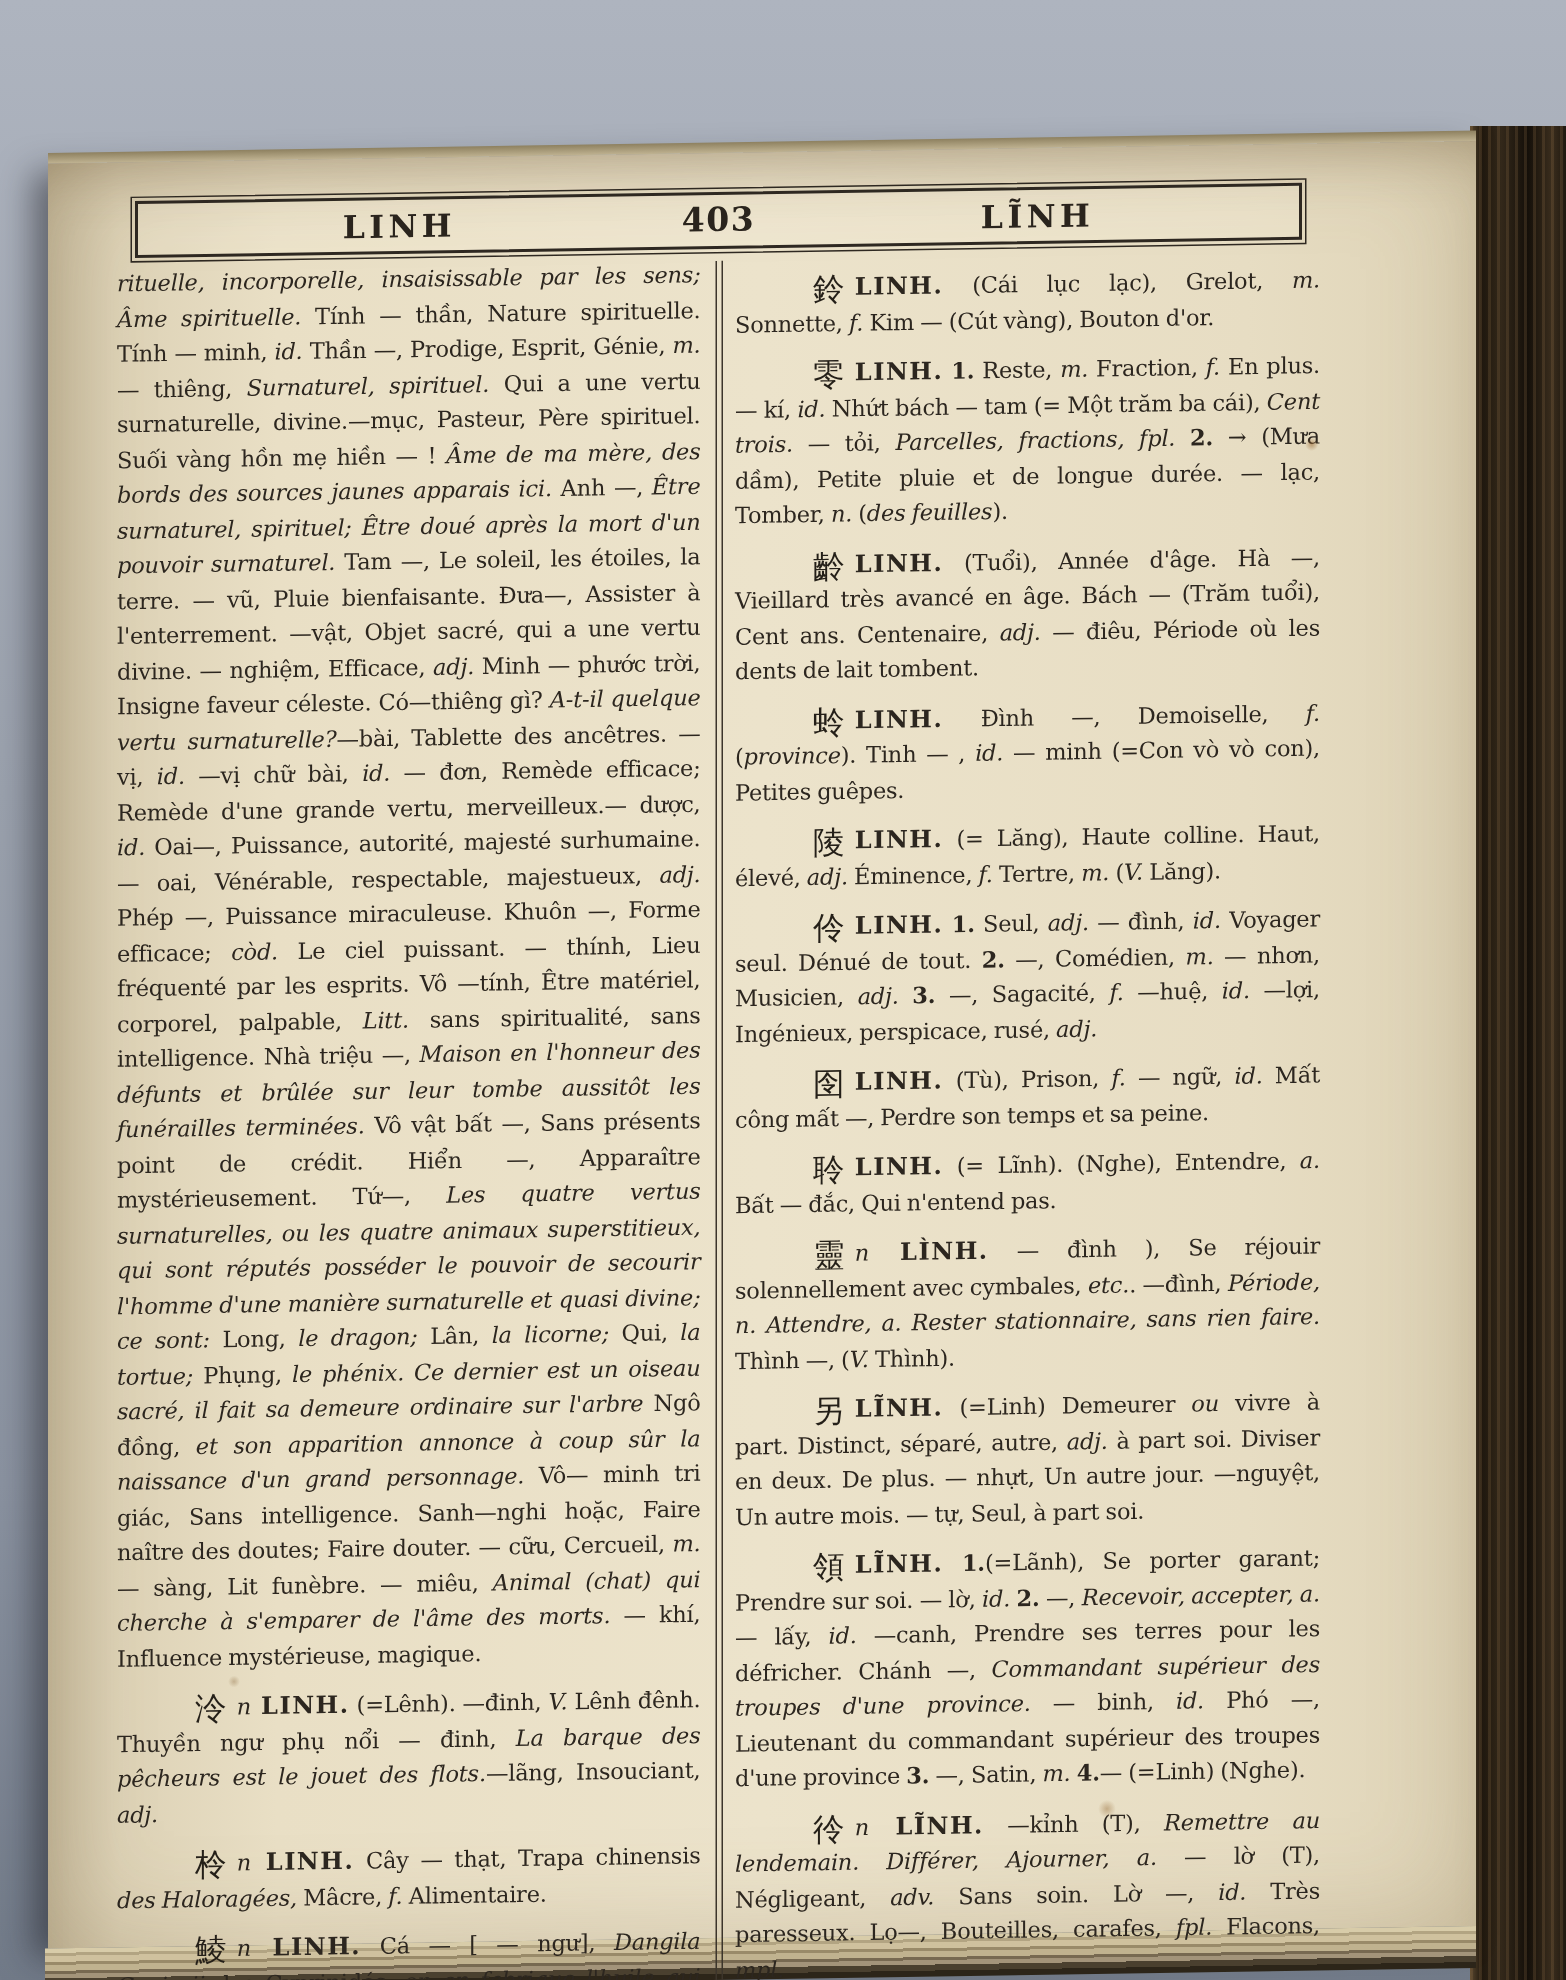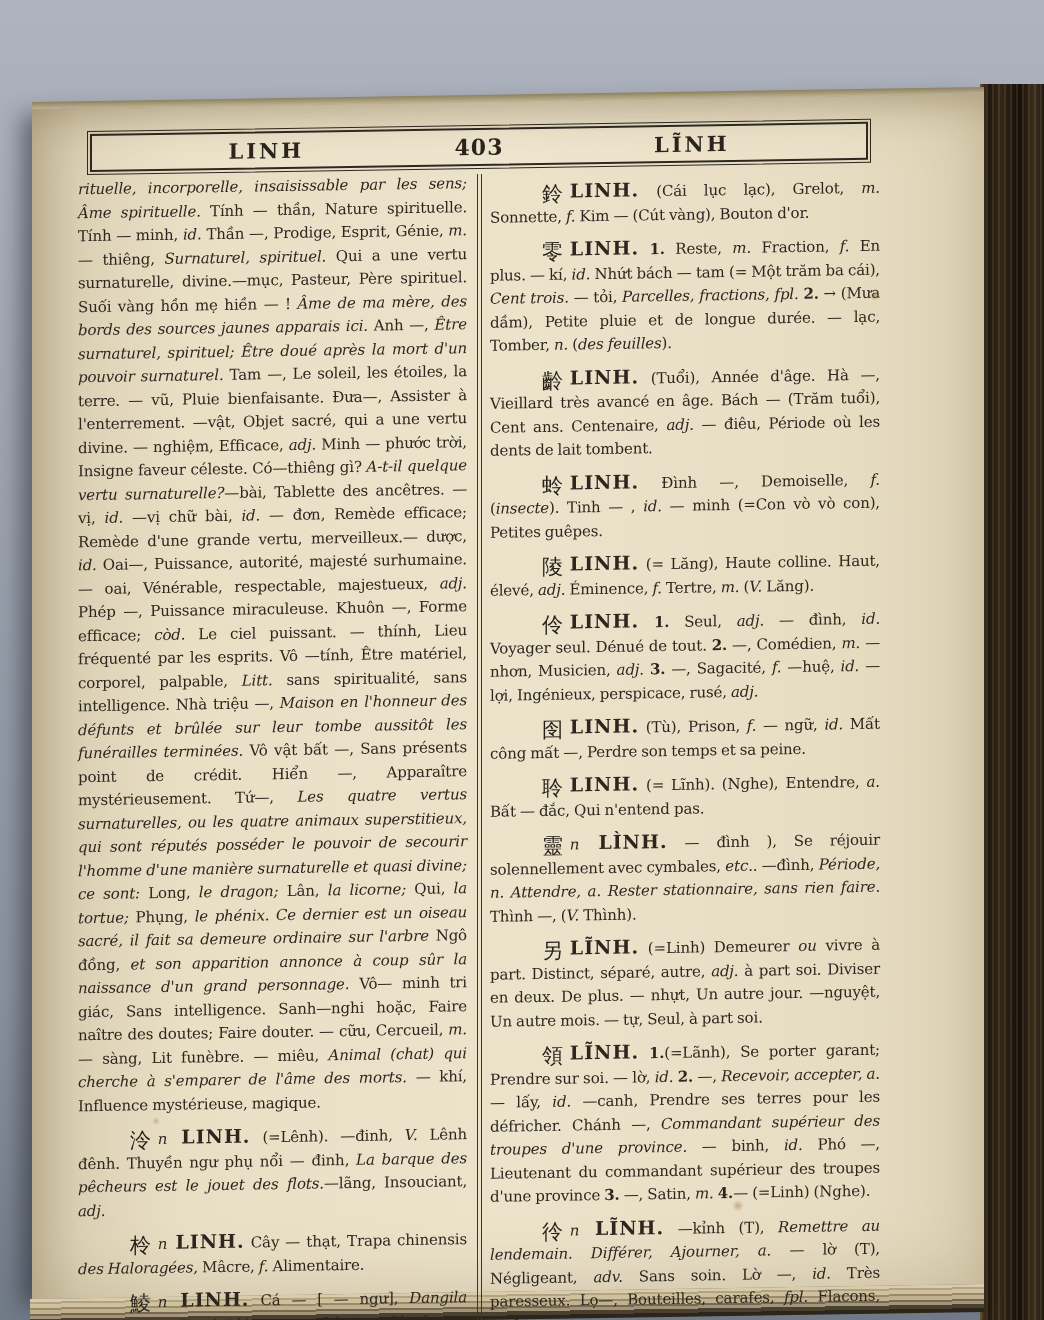--- a/index.html
+++ b/index.html
@@ -56,21 +56,21 @@
   .col-right{width:391px;}
   .divider{width:3px;margin:2px 8px 0 10px;border-left:1.5px solid #3c352b;border-right:1.5px solid #3c352b;}
 
   .entry{margin:9px 0 0 0;text-indent:26px;}
   .entry.continuation{margin:0;text-indent:0;}
   .hanzi{
     font-size:21px;line-height:1;display:inline-block;vertical-align:-3px;
     margin-right:7px;color:#241f18;
   }
   .pfx{font-size:15px;margin-right:2px;}
-  .head{font-size:19px;letter-spacing:1px;}
+  .head{font-size:16px;letter-spacing:1px;}
 
   
   .spot{position:absolute;border-radius:50%;}
   .spot.s1{left:838px;top:196px;width:9px;height:9px;
     background:radial-gradient(circle,rgba(150,100,45,.55),rgba(150,100,45,0) 70%);}
   .spot.s2{left:700px;top:1102px;width:12px;height:12px;
     background:radial-gradient(circle,rgba(140,95,40,.4),rgba(140,95,40,0) 70%);}
   .spot.s3{left:120px;top:1010px;width:8px;height:8px;
     background:radial-gradient(circle,rgba(130,95,50,.35),rgba(130,95,50,0) 70%);}
 </style>
@@ -95,21 +95,21 @@
           <p class="entry continuation"><span><i>rituelle, incorporelle, insaisissable par les sens; Âme spirituelle.</i> Tính — thần, Nature spirituelle. Tính — minh, <i>id.</i> Thần —, Prodige, Esprit, Génie, <i>m.</i> — thiêng, <i>Surnaturel, spirituel.</i> Qui a une vertu surnaturelle, divine.—mục, Pasteur, Père spirituel. Suối vàng hồn mẹ hiền — ! <i>Âme de ma mère, des bords des sources jaunes apparais ici.</i> Anh —, <i>Être surnaturel, spirituel; Être doué après la mort d'un pouvoir surnaturel.</i> Tam —, Le soleil, les étoiles, la terre. — vũ, Pluie bienfaisante. Đưa—, Assister à l'enterrement. —vật, Objet sacré, qui a une vertu divine. — nghiệm, Efficace, <i>adj.</i> Minh — phước trời, Insigne faveur céleste. Có—thiêng gì? <i>A-t-il quelque vertu surnaturelle?</i>—bài, Tablette des ancêtres. — vị, <i>id.</i> —vị chữ bài, <i>id.</i> — đơn, Remède efficace; Remède d'une grande vertu, merveilleux.— dược, <i>id.</i> Oai—, Puissance, autorité, majesté surhumaine. — oai, Vénérable, respectable, majestueux, <i>adj.</i> Phép —, Puissance miraculeuse. Khuôn —, Forme efficace; <i>còd.</i> Le ciel puissant. — thính, Lieu fréquenté par les esprits. Vô —tính, Être matériel, corporel, palpable, <i>Litt.</i> sans spiritualité, sans intelligence. Nhà triệu —, <i>Maison en l'honneur des défunts et brûlée sur leur tombe aussitôt les funérailles terminées.</i> Vô vật bất —, Sans présents point de crédit. Hiển —, Apparaître mystérieusement. Tứ—, <i>Les quatre vertus surnaturelles, ou les quatre animaux superstitieux, qui sont réputés posséder le pouvoir de secourir l'homme d'une manière surnaturelle et quasi divine; ce sont:</i> Long, <i>le dragon;</i> Lân, <i>la licorne;</i> Qui, <i>la tortue;</i> Phụng, <i>le phénix. Ce dernier est un oiseau sacré, il fait sa demeure ordinaire sur l'arbre</i> Ngô đồng, <i>et son apparition annonce à coup sûr la naissance d'un grand personnage.</i> Vô— minh tri giác, Sans intelligence. Sanh—nghi hoặc, Faire naître des doutes; Faire douter. — cữu, Cercueil, <i>m.</i> — sàng, Lit funèbre. — miêu, <i>Animal (chat) qui cherche à s'emparer de l'âme des morts.</i> — khí, Influence mystérieuse, magique.</span></p>
           <p class="entry"><span class="hanzi">泠</span><i class="pfx">n</i> <b class="head">LINH.</b> <span>(=Lênh). —đinh, <i>V.</i> Lênh đênh. Thuyền ngư phụ nổi — đinh, <i>La barque des pêcheurs est le jouet des flots.</i>—lãng, Insouciant, <i>adj.</i></span></p>
           <p class="entry"><span class="hanzi">柃</span><i class="pfx">n</i> <b class="head">LINH.</b> <span>Cây — thạt, Trapa chinensis <i>des Haloragées,</i> Mâcre, <i>f.</i> Alimentaire.</span></p>
           <p class="entry"><span class="hanzi">鯪</span><i class="pfx">n</i> <b class="head">LINH.</b> <span>Cá — [ — ngư], <i>Dangila Cuvierii</i> des Cyprinidés, <i>on en fabrique l'huile qui porte son nom.</i> Cá —,  Barbus chola  Cá mè hôi. Cá —tía, Dangila tœniata </span></p>
         </div>
       <div class="divider"></div>
       <div class="col col-right">
           <p class="entry"><span class="hanzi">鈴</span><b class="head">LINH.</b> <span>(Cái lục lạc), Grelot, <i>m.</i> Sonnette, <i>f.</i> Kim — (Cút vàng), Bouton d'or.</span></p>
           <p class="entry"><span class="hanzi">零</span><b class="head">LINH.</b> <span><b>1.</b> Reste, <i>m.</i> Fraction, <i>f.</i> En plus. — kí, <i>id.</i> Nhứt bách — tam (= Một trăm ba cái), <i>Cent trois.</i> — tỏi, <i>Parcelles, fractions, fpl.</i> <b>2.</b> → (Mưa dầm), Petite pluie et de longue durée. — lạc, Tomber, <i>n.</i> (<i>des feuilles</i>).</span></p>
           <p class="entry"><span class="hanzi">齡</span><b class="head">LINH.</b> <span>(Tuổi), Année d'âge. Hà —, Vieillard très avancé en âge. Bách — (Trăm tuổi), Cent ans. Centenaire, <i>adj.</i> — điêu, Période où les dents de lait tombent.</span></p>
-          <p class="entry"><span class="hanzi">蛉</span><b class="head">LINH.</b> <span>Đình —, Demoiselle, <i>f.</i> (<i>insecte</i>). Tinh — , <i>id.</i> — minh (=Con vò vò con), Petites guêpes.</span></p>
+          <p class="entry"><span class="hanzi">蛉</span><b class="head">LINH.</b> <span>Đình —, Demoiselle, <i>f.</i> (<i>province</i>). Tinh — , <i>id.</i> — minh (=Con vò vò con), Petites guêpes.</span></p>
           <p class="entry"><span class="hanzi">陵</span><b class="head">LINH.</b> <span>(= Lăng), Haute colline. Haut, élevé, <i>adj.</i> Éminence, <i>f.</i> Tertre, <i>m.</i> (<i>V.</i> Lăng).</span></p>
           <p class="entry"><span class="hanzi">伶</span><b class="head">LINH.</b> <span><b>1.</b> Seul, <i>adj.</i> — đình, <i>id.</i> Voyager seul. Dénué de tout. <b>2.</b> —, Comédien, <i>m.</i> — nhơn, Musicien, <i>adj.</i> <b>3.</b> —, Sagacité, <i>f.</i> —huệ, <i>id.</i> —lợi, Ingénieux, perspicace, rusé, <i>adj.</i></span></p>
           <p class="entry"><span class="hanzi">囹</span><b class="head">LINH.</b> <span>(Tù), Prison, <i>f.</i> — ngữ, <i>id.</i> Mất công mất —, Perdre son temps et sa peine.</span></p>
           <p class="entry"><span class="hanzi">聆</span><b class="head">LINH.</b> <span>(= Lĩnh). (Nghe), Entendre, <i>a.</i> Bất — đắc, Qui n'entend pas.</span></p>
           <p class="entry"><span class="hanzi">靈</span><i class="pfx">n</i> <b class="head">LÌNH.</b> <span>— đình ), Se réjouir solennellement avec cymbales, <i>etc.</i>. —đình, <i>Période,</i> <i>n.</i> <i>Attendre,</i> <i>a.</i> <i>Rester stationnaire, sans rien faire.</i> Thình —, (<i>V.</i> Thình).</span></p>
           <p class="entry"><span class="hanzi">另</span><b class="head">LĨNH.</b> <span>(=Linh) Demeurer <i>ou</i> vivre à part. Distinct, séparé, autre, <i>adj.</i> à part soi. Diviser en deux. De plus. — nhựt, Un autre jour. —nguyệt, Un autre mois. — tự, Seul, à part soi.</span></p>
           <p class="entry"><span class="hanzi">領</span><b class="head">LĨNH.</b> <span><b>1.</b>(=Lãnh), Se porter garant; Prendre sur soi. — lờ, <i>id.</i> <b>2.</b> —, <i>Recevoir, accepter,</i> <i>a.</i> — lấy, <i>id.</i> —canh, Prendre ses terres pour les défricher. Chánh —, <i>Commandant supérieur des troupes d'une province.</i> — binh, <i>id.</i> Phó —, Lieutenant du commandant supérieur des troupes d'une province <b>3.</b> —, Satin, <i>m.</i> <b>4.</b>— (=Linh) (Nghe).</span></p>
           <p class="entry"><span class="hanzi">彾</span><i class="pfx">n</i> <b class="head">LĨNH.</b> <span>—kỉnh (T), <i>Remettre au lendemain. Différer, Ajourner,</i> <i>a.</i> — lờ (T), Négligeant, <i>adv.</i> Sans soin. Lờ —, <i>id.</i> Très paresseux. Lọ—, Bouteilles, carafes, <i>fpl.</i> Flacons, <i>mpl.</i></span></p>
         </div>
     </div>

